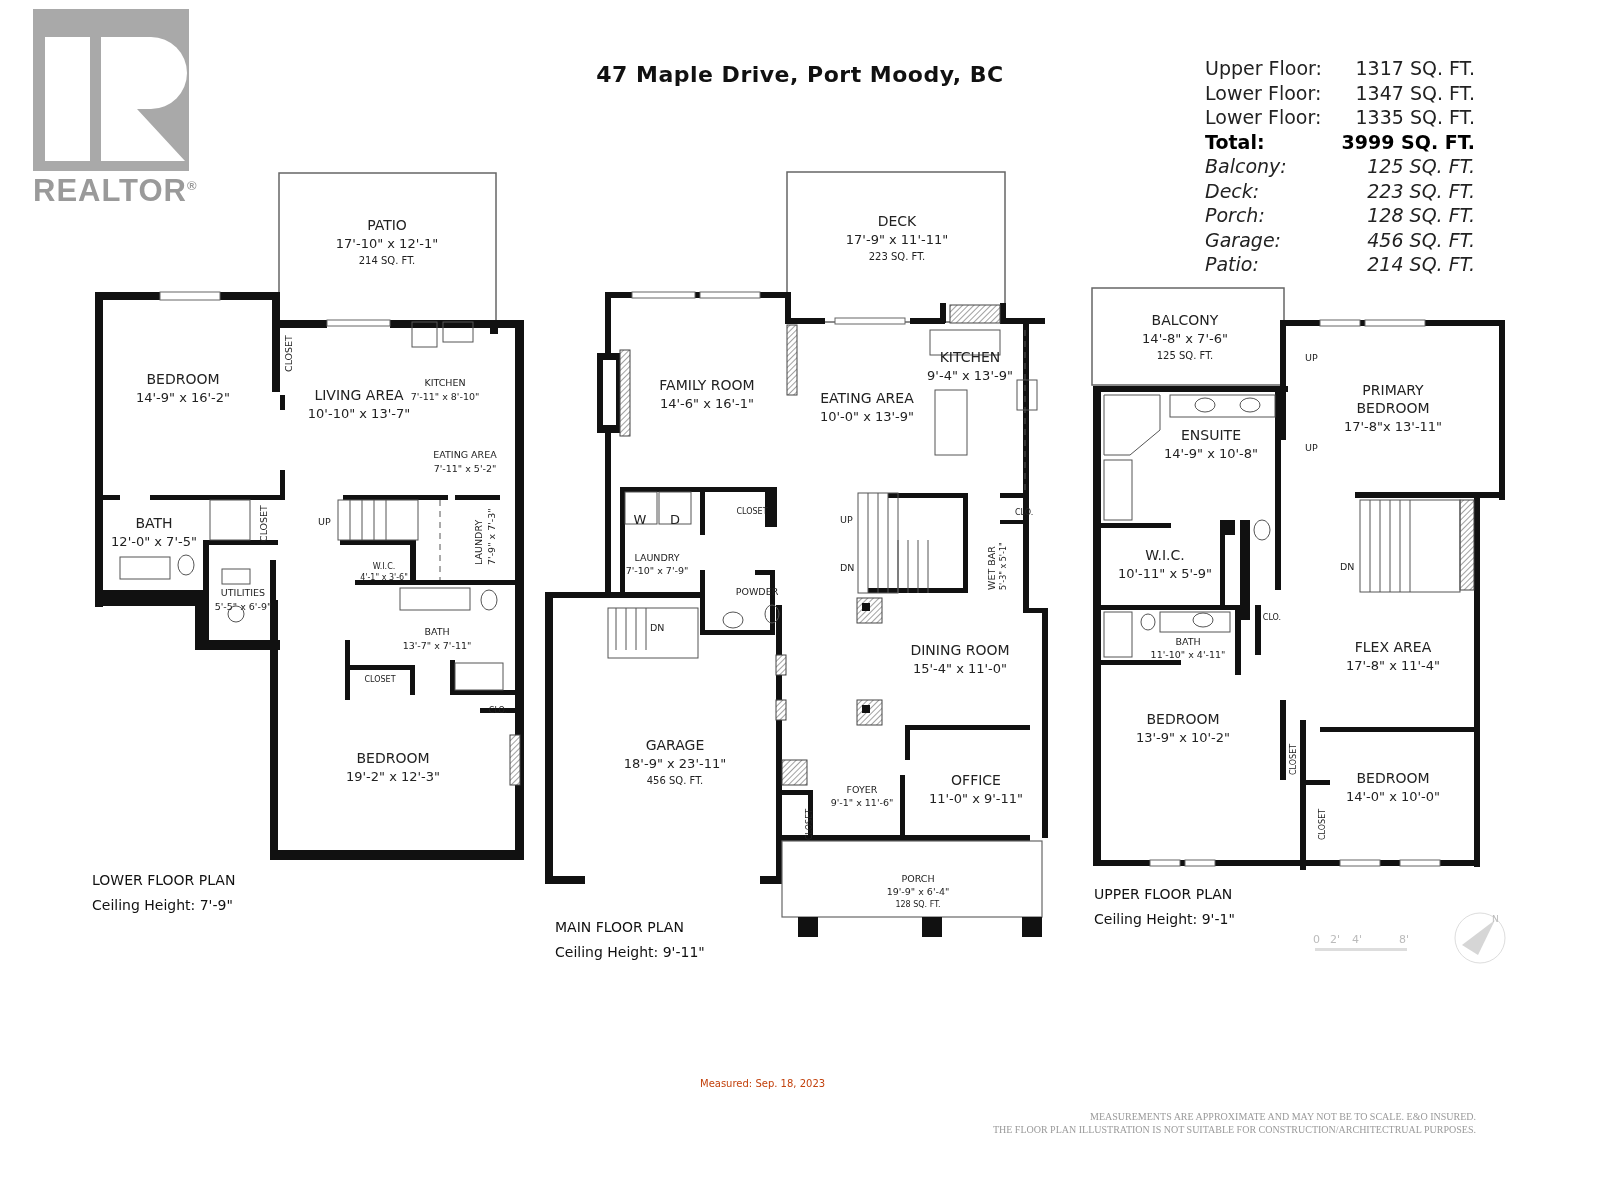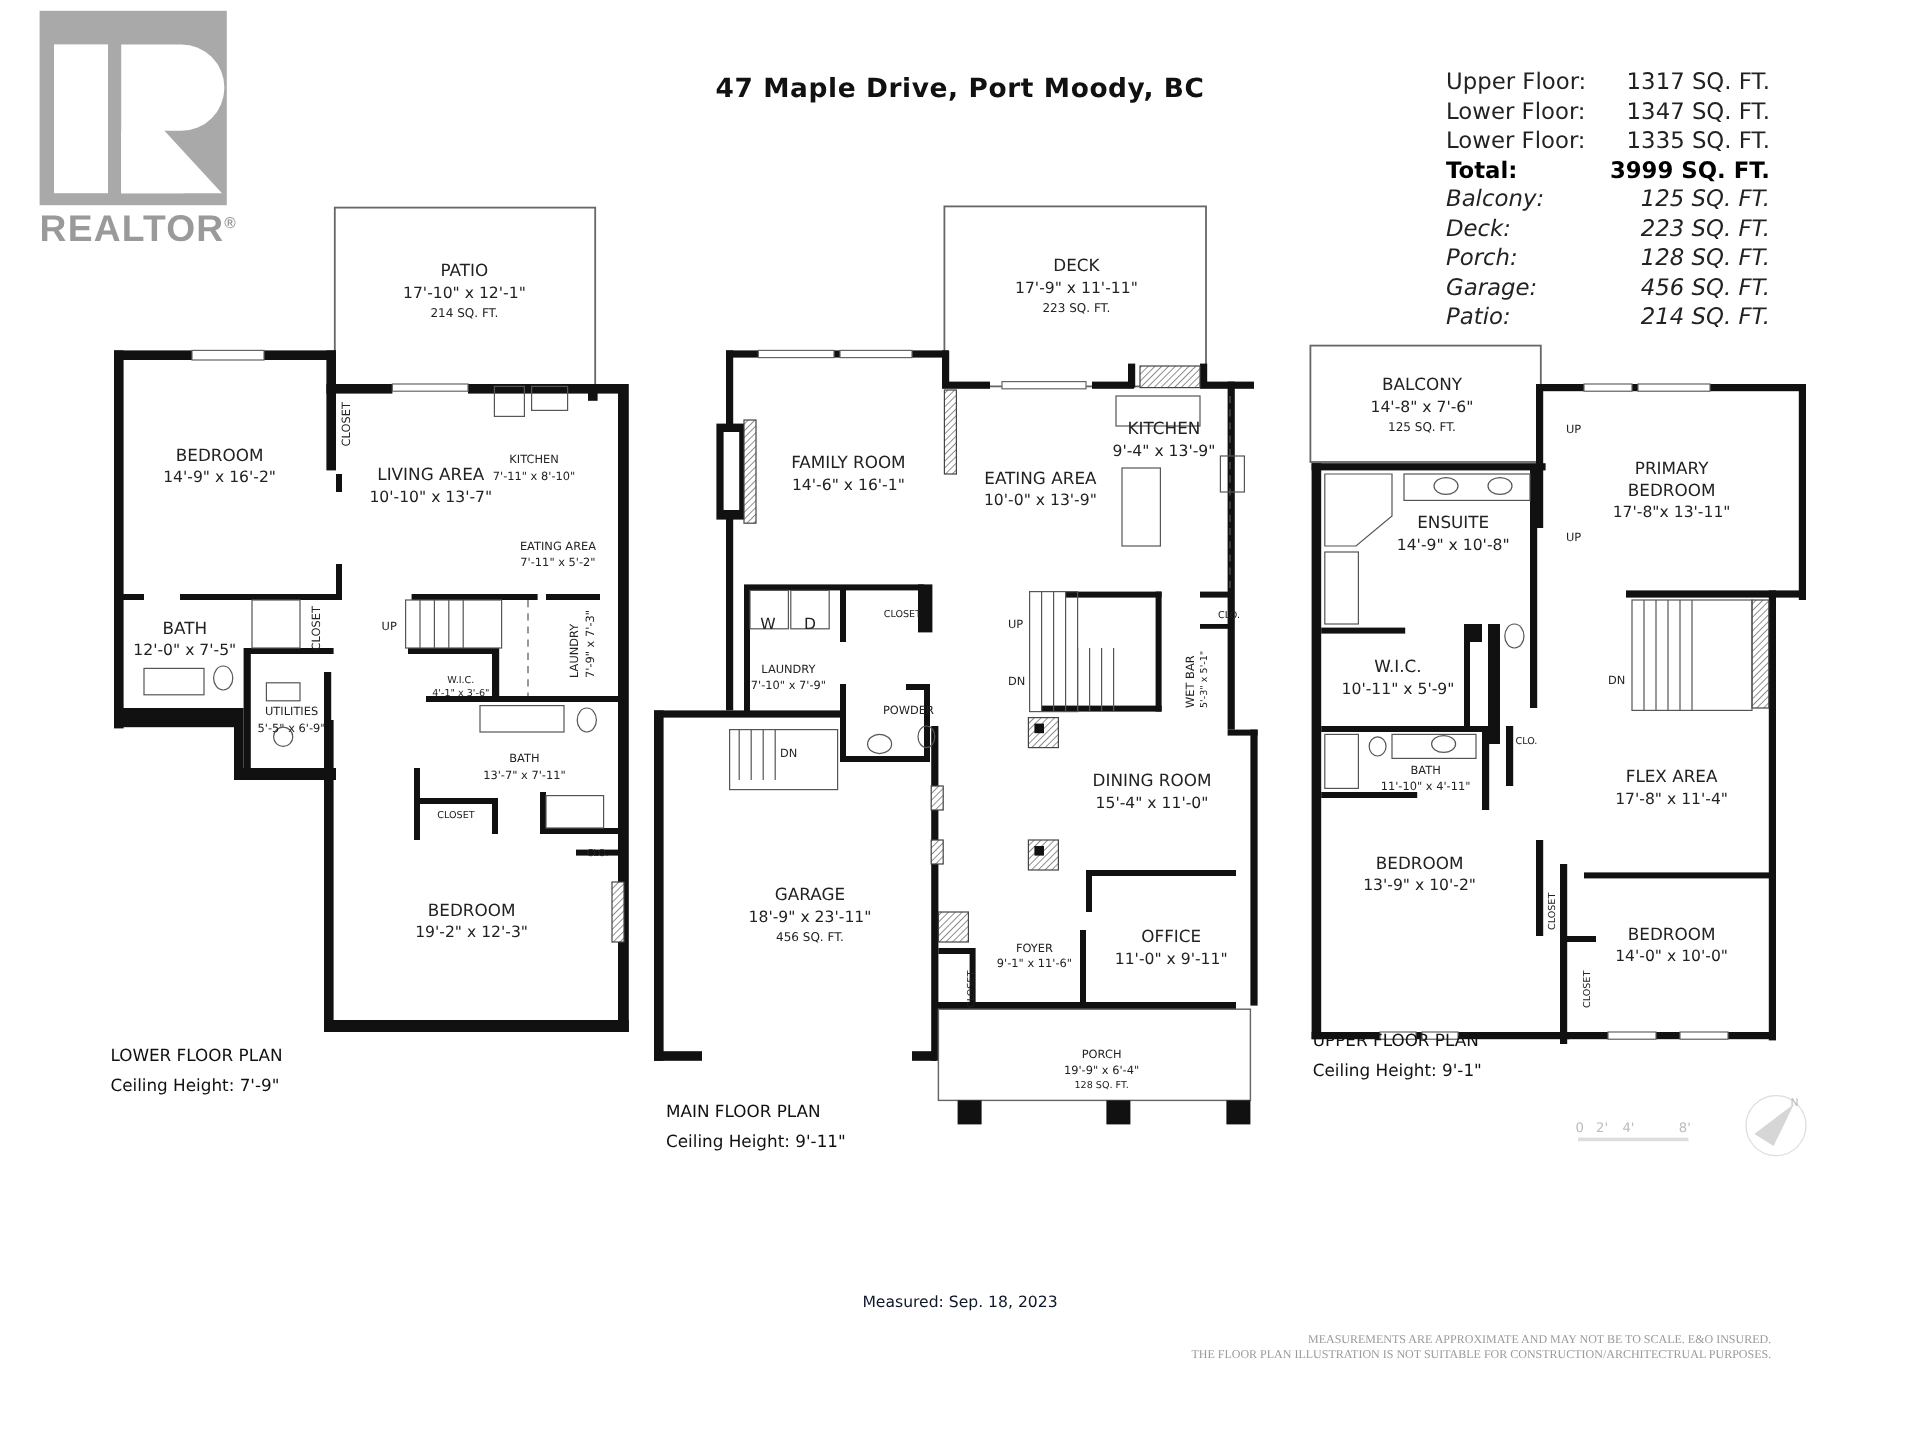--- a/index.html
+++ b/index.html
@@ -9,21 +9,21 @@
   .logo { position:absolute; left:33px; top:9px; width:156px; }
   .logo-box { width:156px; height:162px; background:#a9a9a9; position:relative; }
   .logo-word { font-size:31px; color:#9a9a9a; letter-spacing:1px; margin-top:2px; font-family:"Liberation Sans", sans-serif;font-weight:bold; }
   .logo-word sup { font-size:13px; }
   .areas { position:absolute; left:1205px; top:56px; width:270px; font-size:19px; color:#222; }
   .areas .row { display:flex; justify-content:space-between; height:24.5px; line-height:24.5px; }
   .areas .row .v { text-align:center; }
   .areas .total { font-weight:bold; color:#000; }
   .areas .ext { font-style:italic; }
   .floor-label { position:absolute; font-size:14px; color:#111; line-height:25px; }
-  .measured { position:absolute; left:700px; top:1078px; width:200px; text-align:center; font-size:13px; color:#0f172a; }
+  .measured { position:absolute; left:700px; top:1078px; width:200px; text-align:left; font-size:10px; color:#c2410c; }
   .disclaimer { position:absolute; right:124px; top:1110px; text-align:right; font-size:10px; color:#9a9a9a; line-height:13px;font-family:Liberation Serif, serif; }
   svg text { font-family:"DejaVu Sans", sans-serif; fill:#222; }
   .rn { font-size:14px; }
   .rd { font-size:13px; }
   .rs { font-size:10px; }
   .small { font-size:9.5px; }
   .wall { fill:#111; }
   .thin { stroke:#555; stroke-width:1; fill:none; }
   .thinw { stroke:#666; stroke-width:1; fill:#fff; }
 </style>
@@ -414,21 +414,21 @@
 </svg>
 
 <div class="floor-label" style="left:92px; top:868px;">
   <div>LOWER FLOOR PLAN</div>
   <div>Ceiling Height: 7'-9"</div>
 </div>
 <div class="floor-label" style="left:555px; top:915px;">
   <div>MAIN FLOOR PLAN</div>
   <div>Ceiling Height: 9'-11"</div>
 </div>
-<div class="floor-label" style="left:1094px; top:856px;">
+<div class="floor-label" style="left:1094px; top:882px;">
   <div>UPPER FLOOR PLAN</div>
   <div>Ceiling Height: 9'-1"</div>
 </div>
 
 <div class="measured">Measured: Sep. 18, 2023</div>
 <div class="disclaimer">
   <div>MEASUREMENTS ARE APPROXIMATE AND MAY NOT BE TO SCALE. E&amp;O INSURED.</div>
   <div>THE FLOOR PLAN ILLUSTRATION IS NOT SUITABLE FOR CONSTRUCTION/ARCHITECTRUAL PURPOSES.</div>
 </div>
 

